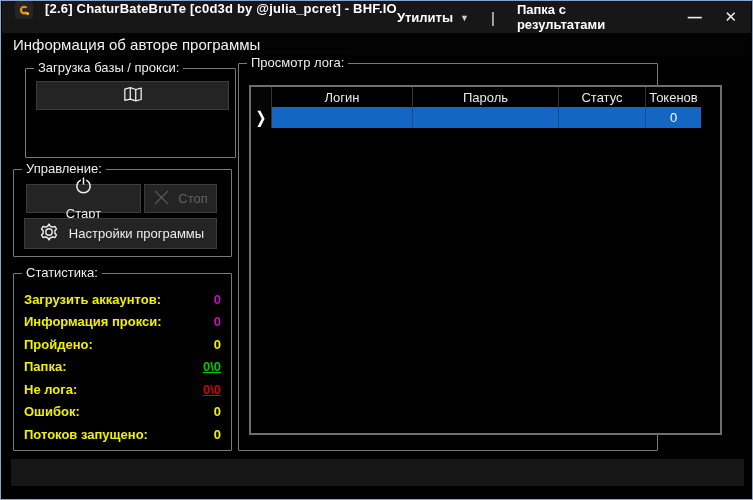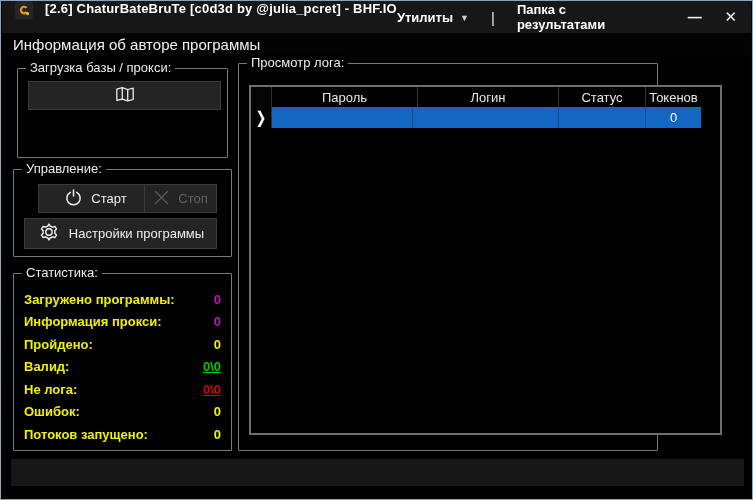--- a/index.html
+++ b/index.html
@@ -121,38 +121,38 @@
       </span>
       <span class="win-btn min">—</span>
       <span class="win-btn close">✕</span>
     </div>
   </div>
 
   <div class="menubar">
     <span class="menubar-item">Информация об авторе программы</span>
   </div>
 
-  <div class="group" style="left:16px; top:67px; width:211px; height:90px;">
+  <div class="group" style="left:24px; top:67px; width:211px; height:90px;">
     <span class="group-label">Загрузка базы / прокси:</span>
 
     <button class="btn" style="left:10px; top:12px; width:193px; height:29px;">
       <span>
         <svg width="20" height="17" viewBox="0 0 22 18" fill="none" stroke="#efefef" stroke-width="1.4" stroke-linejoin="round">
           <path d="M2 3 L8 1.5 L14 3.5 L20 2 L20 14.5 L14 16 L8 14 L2 15.5 Z"></path>
           <path d="M8 1.5 L8 14 M14 3.5 L14 16"></path>
         </svg>
       </span>
     </button>
 
   </div>
 
   <div class="group" style="left:12px; top:168px; width:219px; height:88px;">
     <span class="group-label">Управление:</span>
 
-    <button class="btn" style="left:24px; top:14px; width:115px; height:29px;">
+    <button class="btn" style="left:12px; top:14px; width:115px; height:29px;flex-direction:column;">
       <span>
         <svg width="19" height="19" viewBox="0 0 20 20" fill="none" stroke="#efefef" stroke-width="1.6" stroke-linecap="round">
           <path d="M6.6 4.6 A7 7 0 1 0 13.4 4.6"></path>
           <line x1="10" y1="2" x2="10" y2="8.5"></line>
         </svg>
       </span>
       <span>Старт</span>
     </button>
 
     <button class="btn disabled" style="left:130px; top:14px; width:73px; height:29px;">
@@ -174,33 +174,33 @@
       </span>
       <span>Настройки программы</span>
     </button>
   </div>
 
   <div class="group" style="left:12px; top:272px; width:219px; height:178px;">
     <span class="group-label">Статистика:</span>
 
     <div class="stats-rows">
       <div class="stat-row">
-        <span class="stat-label">Загружено программы:</span>
+        <span class="stat-label">Загрузить аккаунтов:</span>
         <span class="stat-value" style="color: rgb(187, 24, 187);">0</span>
       </div>
       <div class="stat-row">
         <span class="stat-label">Информация прокси:</span>
         <span class="stat-value" style="color: rgb(187, 24, 187);">0</span>
       </div>
       <div class="stat-row">
         <span class="stat-label">Пройдено:</span>
         <span class="stat-value" style="color: rgb(240, 240, 0);">0</span>
       </div>
       <div class="stat-row">
-        <span class="stat-label">Валид:</span>
+        <span class="stat-label">Папка:</span>
         <span class="stat-value link" style="color: rgb(0, 200, 0);">0\0</span>
       </div>
       <div class="stat-row">
         <span class="stat-label">Не лога:</span>
         <span class="stat-value link" style="color: rgb(212, 0, 0);">0\0</span>
       </div>
       <div class="stat-row">
         <span class="stat-label">Ошибок:</span>
         <span class="stat-value" style="color: rgb(240, 240, 0);">0</span>
       </div>
@@ -210,22 +210,22 @@
       </div>
     </div>
   </div>
 
   <div class="group" style="left:237px; top:62px; width:420px; height:388px;">
     <span class="group-label">Просмотр лога:</span>
 
     <div class="table-frame">
       <div class="tbl-header">
         <div class="rowhdr"></div>
+        <div class="cell col-login">Логин</div>
         <div class="cell col-pass">Пароль</div>
-        <div class="cell col-login">Логин</div>
         <div class="cell col-status">Статус</div>
         <div class="cell col-tokens">Токенов</div>
       </div>
       <div class="tbl-row">
         <div class="rowhdr">
           <span class="row-marker">❯</span>
         </div>
         <div class="cell col-login"></div>
         <div class="cell col-pass"></div>
         <div class="cell col-status"></div>

